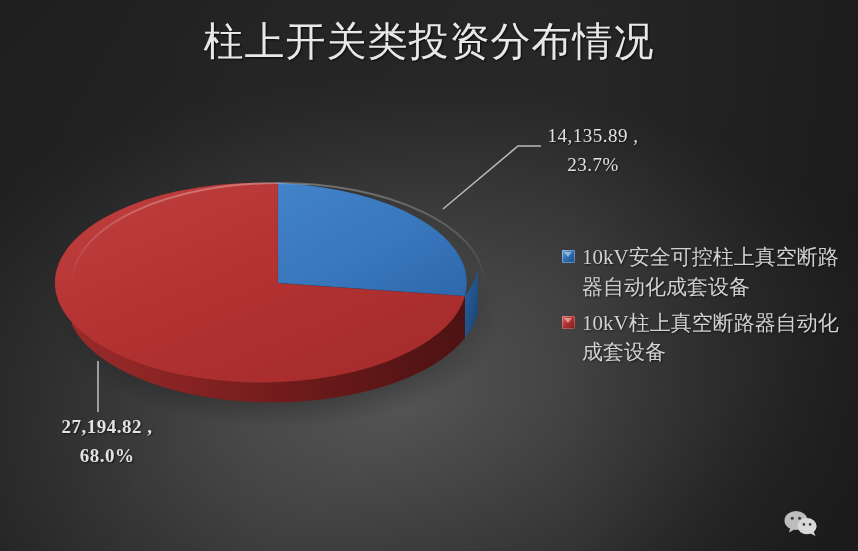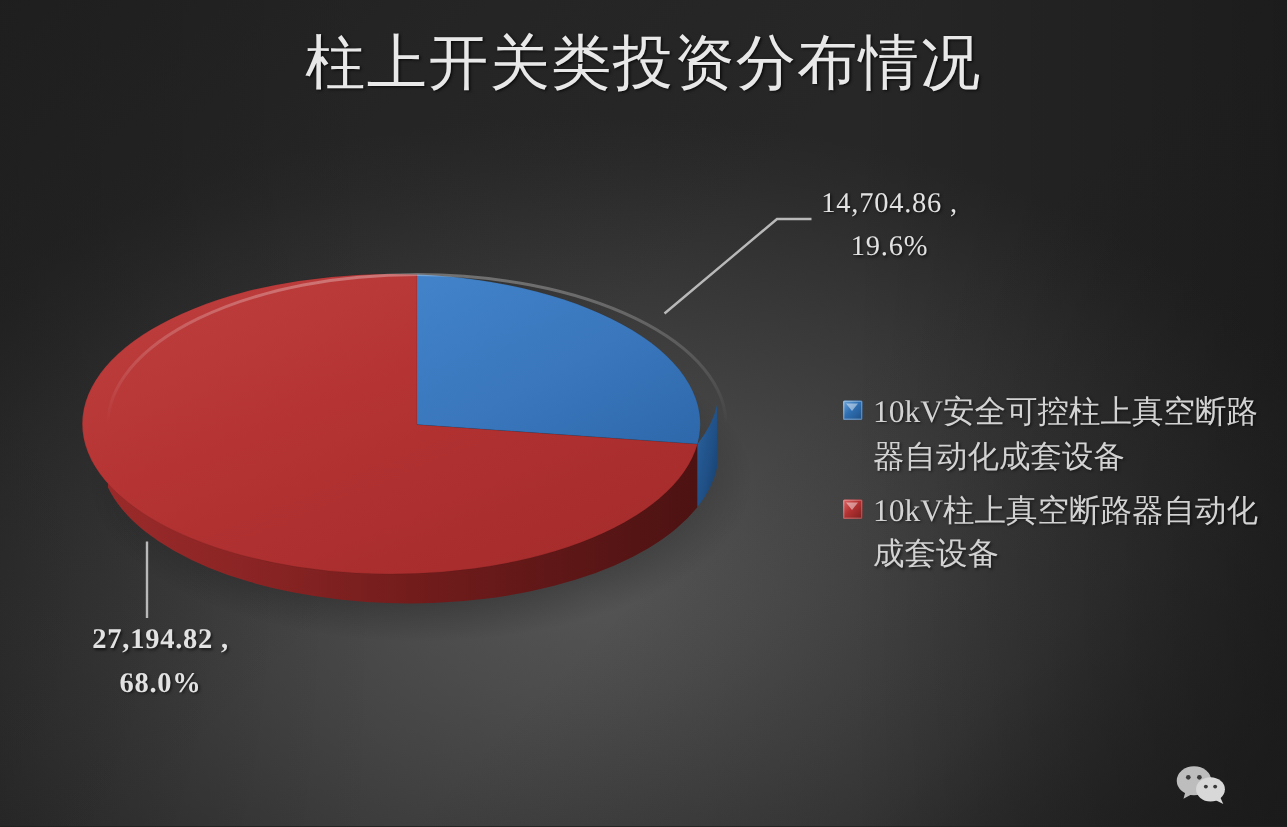--- a/index.html
+++ b/index.html
@@ -70,21 +70,20 @@
   }
   #label-blue { left: 508px; top: 122px; width: 170px; }
   #label-red  { left: 22px;  top: 413px; width: 170px; font-weight: bold; }
 
   #legend {
     position: absolute;
     left: 562px;
     top: 243px;
     width: 286px;
     z-index: 6;
-    margin-top: 17px;
   }
   .legend-row {
     display: flex;
     align-items: flex-start;
     margin-bottom: 6px;
   }
   .legend-marker {
     width: 13px;
     height: 13px;
     flex: 0 0 13px;
@@ -190,22 +189,22 @@
 
     <path fill="url(#gBlueTop)" stroke="rgba(0,0,0,0.10)" stroke-width="0.5" d="M 278,283 L 278,183 A 206,100 0 0 1 465,296 Z"></path>
 
     <path fill="none" stroke="url(#gRim)" stroke-width="2" d="M 72,283 A 206,100 0 0 1 484,283"></path>
 
     <polyline points="443,209 518,146 541,146" fill="none" stroke="#b9b9b9" stroke-width="1.6"></polyline>
     <line x1="98" y1="361" x2="98" y2="412" stroke="#b9b9b9" stroke-width="1.6"></line>
   </svg>
 
   <div id="label-blue" class="data-label">
-    <div>14,704.86 ,</div>
-    <div>19.6%</div>
+    <div>14,135.89 ,</div>
+    <div>23.7%</div>
   </div>
 
   <div id="label-red" class="data-label">
     <div>27,194.82 ,</div>
     <div>68.0%</div>
   </div>
 
   <div id="legend">
     <div class="legend-row">
       <span class="legend-marker blue"></span>

